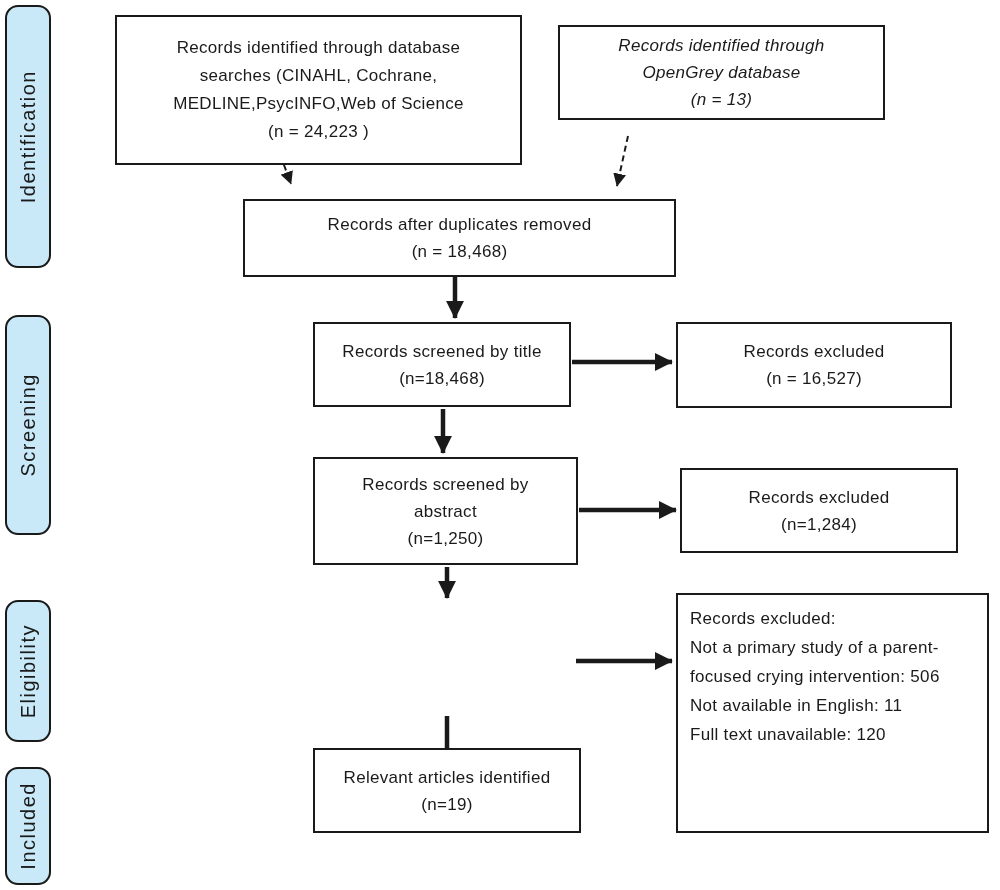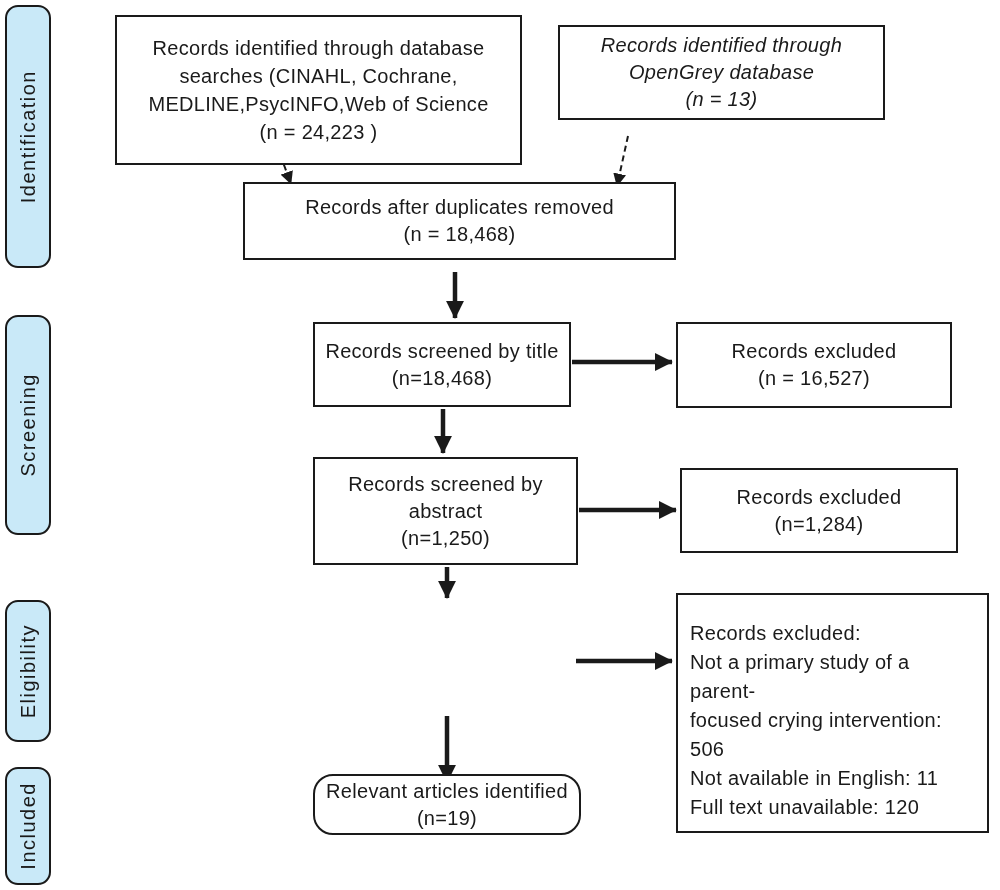--- a/index.html
+++ b/index.html
@@ -31,21 +31,21 @@
 
   .flow-box {
     position: absolute;
     background: var(--box-fill);
     border: 2px solid var(--line);
     display: flex;
     flex-direction: column;
     justify-content: center;
     align-items: center;
     text-align: center;
-    font-size: 20px;
+    font-size: 17px;
     line-height: 27px;
     letter-spacing: 0.3px;
   }
   .box-text { white-space: pre-line; width: 100%; }
 
   .flow-box.lh28 { line-height: 28px; }
 
   .flow-box.left-align {
     justify-content: flex-start;
     align-items: flex-start;
@@ -119,21 +119,21 @@
 MEDLINE,PsycINFO,Web of Science
 (n =  24,223 )</span>
   </div>
 
   <div class="flow-box" style="left:558px; top:25px; width:327px; height:95px;font-style:italic;">
     <span class="box-text">Records identified through
 OpenGrey database
 (n =  13)</span>
   </div>
 
-  <div class="flow-box" style="left:243px; top:182px; width:433px; height:78px;">
+  <div class="flow-box" style="left:243px; top:199px; width:433px; height:78px;">
     <span class="box-text">Records after duplicates removed
 (n = 18,468)</span>
   </div>
 
   <div class="flow-box" style="left:313px; top:322px; width:258px; height:85px;">
     <span class="box-text">Records screened by title
 (n=18,468)</span>
   </div>
 
   <div class="flow-box" style="left:676px; top:322px; width:276px; height:86px;">
@@ -146,26 +146,26 @@
 abstract
 (n=1,250)</span>
   </div>
 
   <div class="flow-box" style="left:680px; top:468px; width:278px; height:85px;">
     <span class="box-text">Records excluded
 (n=1,284)</span>
   </div>
 
 
-  <div class="flow-box left-align" style="left:676px; top:593px; width:313px; height:240px;justify-content:flex-end;">
+  <div class="flow-box left-align" style="left:676px; top:593px; width:313px; height:240px;">
     <span class="box-text">Records excluded:
 Not a primary study of a parent-
 focused crying intervention: 506
 Not available in English: 11
 Full text unavailable: 120</span>
   </div>
 
-  <div class="flow-box" style="left:313px; top:774px; width:268px; height:61px;border-radius:20px;">
+  <div class="flow-box" style="left:313px; top:748px; width:268px; height:85px;">
     <span class="box-text">Relevant articles identified
 (n=19)</span>
   </div>
 
 </div>
 
 </body></html>

